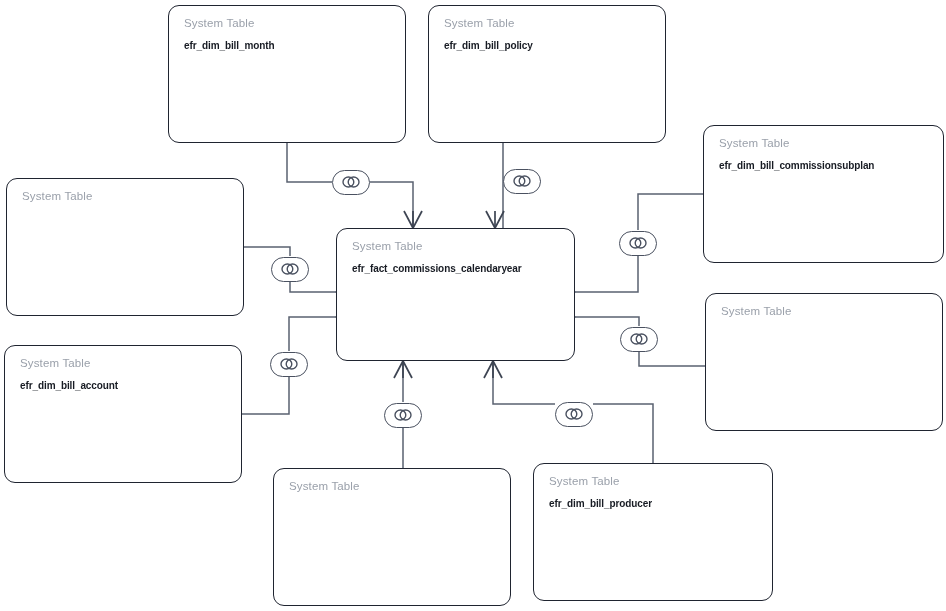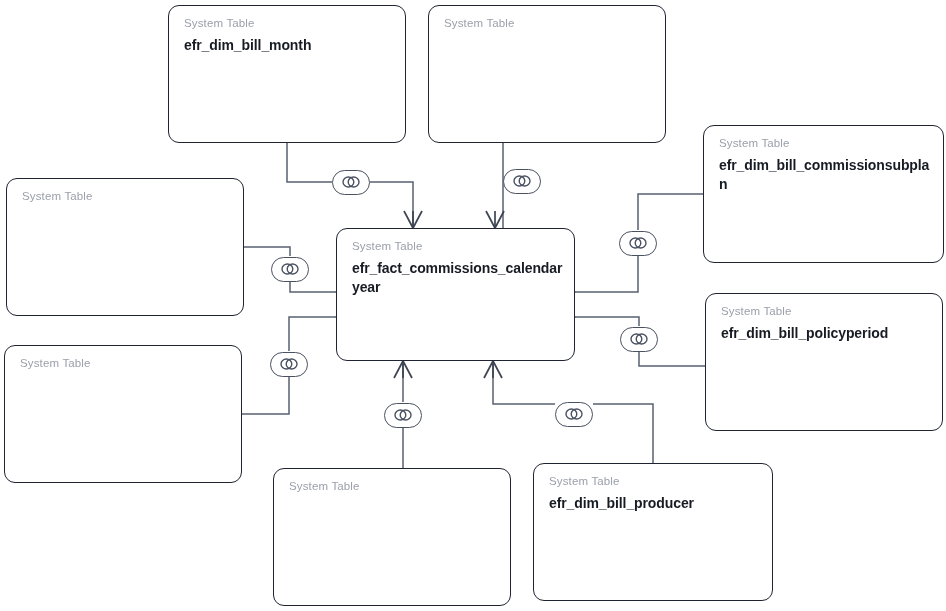--- a/index.html
+++ b/index.html
@@ -6,21 +6,21 @@
   body{width:946px;height:611px;overflow:hidden;
        font-family:"Liberation Sans","DejaVu Sans",sans-serif;}
   #canvas{position:relative;width:946px;height:611px;background:#ffffff;}
 
   #edges{position:absolute;left:0;top:0;width:946px;height:611px;}
 
   .node{position:absolute;box-sizing:border-box;background:#ffffff;
         border:1.6px solid #1f2430;border-radius:11px;z-index:3;}
   .node .kind{position:absolute;left:15px;top:10px;font-size:11.5px;
         color:#9aa0aa;letter-spacing:.15px;line-height:14px;white-space:nowrap;}
-  .node .tname{position:absolute;left:15px;top:30px;right:11px;font-size:14px;
+  .node .tname{position:absolute;left:15px;top:30px;right:11px;font-size:10px;
         font-weight:700;color:#171b23;line-height:19px;
         letter-spacing:-.1px;word-break:break-all;}
 
   .rel{position:absolute;box-sizing:border-box;width:38px;height:25px;
        margin-left:-19px;margin-top:-12.5px;background:#ffffff;
        border:1.5px solid #4a5160;border-radius:13px;z-index:5;}
   .rel svg{position:absolute;left:50%;top:50%;
        transform:translate(-50%,-50%);display:block;}
 </style>
 </head>
@@ -79,38 +79,39 @@
       </g>
     </svg>
 
   <div id="nodes">
       <div class="node" style="left: 168px; top: 5px; width: 238px; height: 138px;">
         <div class="kind">System Table</div>
         <div class="tname">efr_dim_bill_month</div>
       </div>
       <div class="node" style="left: 428px; top: 5px; width: 238px; height: 138px;">
         <div class="kind">System Table</div>
+        <div class="tname">efr_dim_bill_policy</div>
       </div>
       <div class="node" style="left: 703px; top: 125px; width: 241px; height: 138px;">
         <div class="kind">System Table</div>
         <div class="tname">efr_dim_bill_commissionsubplan</div>
       </div>
       <div class="node" style="left: 6px; top: 178px; width: 238px; height: 138px;">
         <div class="kind">System Table</div>
       </div>
       <div class="node" style="left: 336px; top: 228px; width: 239px; height: 133px;">
         <div class="kind">System Table</div>
         <div class="tname">efr_fact_commissions_calendaryear</div>
       </div>
       <div class="node" style="left: 705px; top: 293px; width: 238px; height: 138px;">
         <div class="kind">System Table</div>
-        <div class="tname">efr_dim_bill_policyperiod</div>
       </div>
       <div class="node" style="left: 4px; top: 345px; width: 238px; height: 138px;">
         <div class="kind">System Table</div>
+        <div class="tname">efr_dim_bill_account</div>
       </div>
       <div class="node" style="left: 273px; top: 468px; width: 238px; height: 138px;">
         <div class="kind">System Table</div>
       </div>
       <div class="node" style="left: 533px; top: 463px; width: 240px; height: 138px;">
         <div class="kind">System Table</div>
         <div class="tname">efr_dim_bill_producer</div>
       </div>
     </div>
   <div id="rels">

